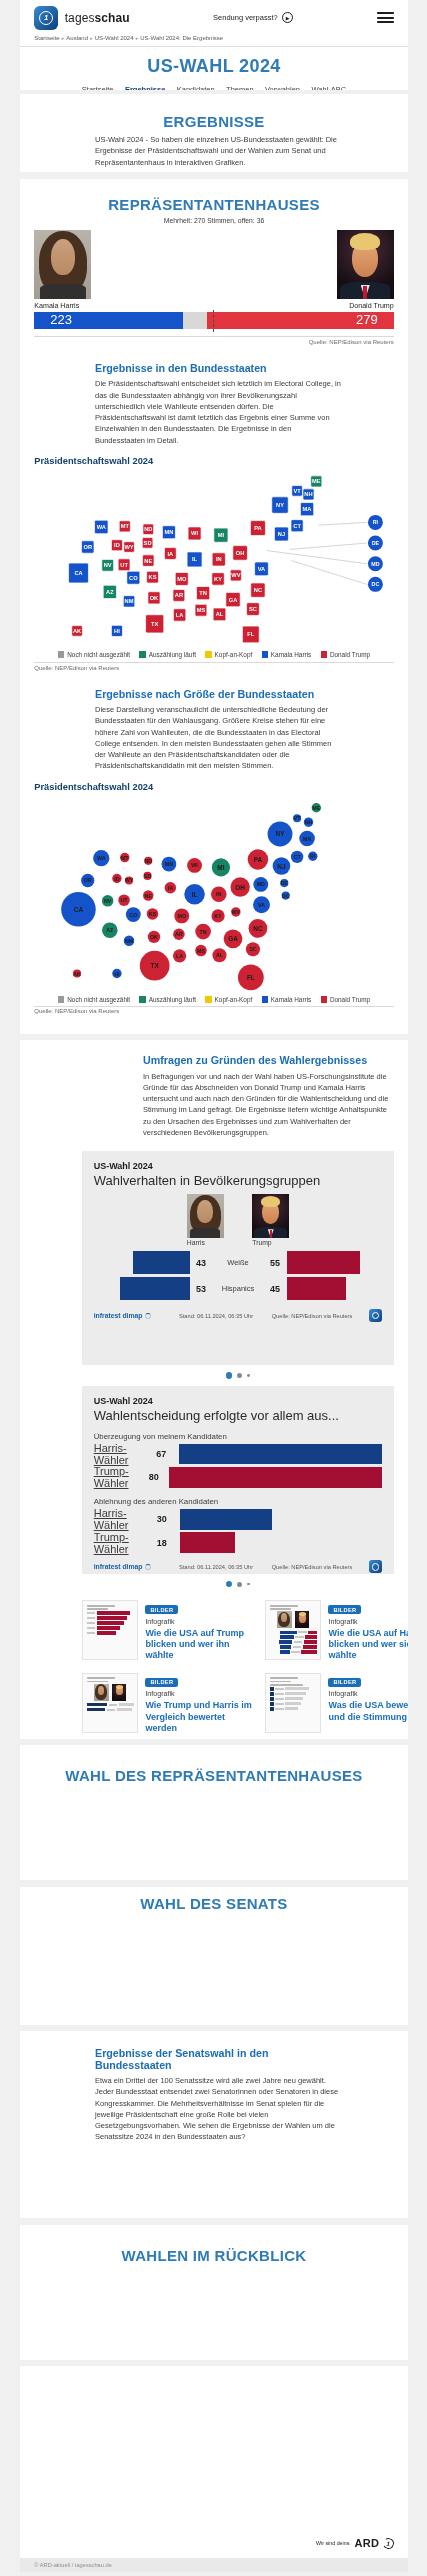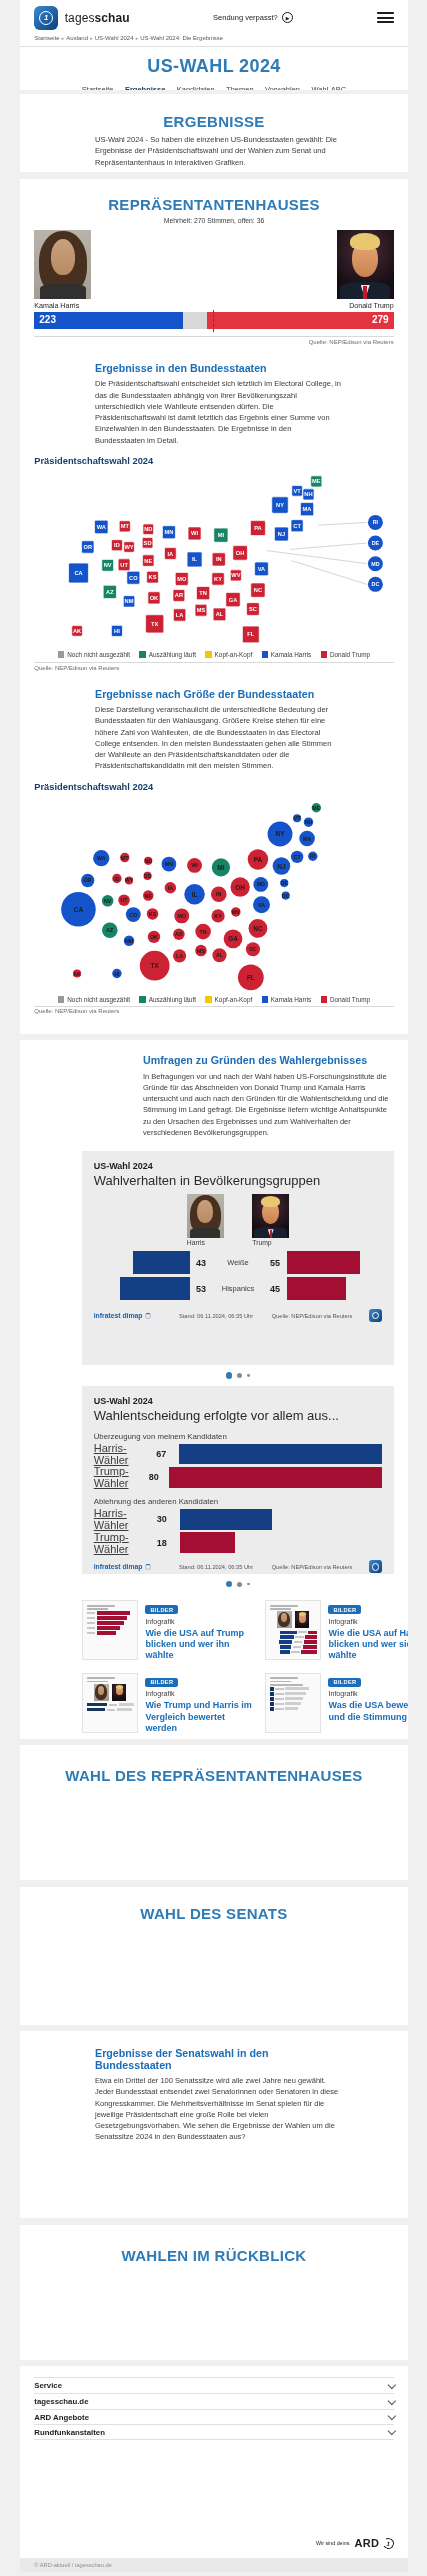--- a/index.html
+++ b/index.html
@@ -48,21 +48,21 @@
   .photo-harris .torso { position:absolute; left:10%; bottom:0; width:80%; height:22%; background:#32302e; border-radius:30% 30% 0 0; }
   .photo-trump .bg { background:radial-gradient(circle at 50% 28%,#4a2c38,#150d12 70%); }
   .photo-trump .hair { position:absolute; left:24%; top:5%; width:52%; height:24%; background:#e9c670; border-radius:50% 50% 40% 40%; }
   .photo-trump .face { position:absolute; left:27%; top:16%; width:46%; height:52%; background:linear-gradient(#e8a878,#c9824f); border-radius:48%; }
   .photo-trump .torso { position:absolute; left:6%; bottom:0; width:88%; height:24%; background:#17202c; border-radius:35% 35% 0 0; }
   .photo-trump .shirt { position:absolute; left:42%; bottom:0; width:16%; height:20%; background:#e8e8e8; clip-path:polygon(0 0,100% 0,50% 100%); }
   .photo-trump .tie { position:absolute; left:47%; bottom:0; width:7%; height:19%; background:#c0182c; }
   .cand-names { display:flex; justify-content:space-between; margin:2.9px 14.3px 0 14.3px; font-size:7.1px; color:#1d1d1b; }
   .ebar { display:flex; height:16.4px; margin:2.9px 14.3px 0 14.3px; position:relative; }
   .ebar .seg { height:100%; }
-  .ebar .num { color:#fff; font-size:10px; font-weight:bold; line-height:16.4px; padding:0 5px; }
+  .ebar .num { color:#fff; font-size:13px; font-weight:normal; line-height:16.4px; padding:0 16px; }
   .ebar .seg.harris { display:flex; justify-content:flex-start; }
   .ebar .seg.trump { display:flex; justify-content:flex-end; }
   .ebar .marker { position:absolute; top:-2.9px; height:22px; border-left:1.4px dashed #4a4a4a; }
 
   .legend-row { display:flex; justify-content:center; gap:9.3px; margin-top:4.3px; font-size:6.4px; color:#3c3c3c; }
   .legend-row .li { display:flex; align-items:center; gap:2.9px; }
   .legend-row .sw { width:6.4px; height:6.4px; }
   .mapsvg { display:block; margin:2.9px auto 0 auto; }
 
   
@@ -110,21 +110,21 @@
   .thumb .row .gb { height:3.2px; background:#cfcfcf; }
   .thumb .mini-ph { display:flex; gap:3.6px; justify-content:center; margin:1.4px 0 2.1px 0; }
   .thumb .mini-ph .photo { position:relative; width:14.3px; height:17px; }
   .tmeta { padding-top:1.4px; }
   .badge { display:inline-block; background:#1a6db8; color:#fff; font-size:5.7px; font-weight:bold; padding:1.4px 5px; border-radius:2.1px; letter-spacing:0.3px; }
   .tkicker { font-size:7.1px; color:#3c3c3c; margin-top:3.6px; }
   .ttitle { font-size:9px; font-weight:bold; color:#1a6db8; line-height:1.25; margin-top:2.1px; width:107px; }
 
   
   #card-house { height:135px; padding-top:21.4px; }
-  #card-senate { height:138px; padding-top:18px; }
+  #card-senate { height:138px; padding-top:8px; }
   #card-senres { height:187px; padding-top:15.7px; }
   #card-retro { height:135px; padding-top:22px; }
 
   
   #card-footer { height:192px; margin-bottom:0; padding-top:11.4px; }
   .acc-row { display:flex; align-items:center; height:15.7px; margin:0 14.3px; border-top:0.7px solid #e0e0e0; font-size:7.8px; font-weight:bold; color:#1d1d1b; cursor:pointer; }
   .acc-row:last-of-type { border-bottom:0.7px solid #e0e0e0; }
   .chev { margin-left:auto; width:5.7px; height:5.7px; border-right:1.1px solid #555; border-bottom:1.1px solid #555; transform:rotate(45deg) translateY(-1.4px); }
   .flinks { margin:8.6px 14.3px 0 14.3px; }
   .flink { font-size:7.5px; color:#1d1d1b; height:15.7px; display:flex; align-items:center; cursor:pointer; }
@@ -945,38 +945,20 @@
   <div class="card" id="card-senres">
     <div class="sub-head">Ergebnisse der Senatswahl in den Bundesstaaten</div>
     <p class="para">Etwa ein Drittel der 100 Senatssitze wird alle zwei Jahre neu gewählt. Jeder Bundesstaat entsendet zwei Senatorinnen oder Senatoren in diese Kongresskammer. Die Mehrheitsverhältnisse im Senat spielen für die jeweilige Präsidentschaft eine große Rolle bei vielen Gesetzgebungsvorhaben. Wie sehen die Ergebnisse der Wahlen um die Senatssitze 2024 in den Bundesstaaten aus?</p>
   </div>
 
   <div class="card" id="card-retro">
     <div class="big-title">WAHLEN IM RÜCKBLICK</div>
   </div>
 
   <div class="card" id="card-footer">
-    <div id="accRows">
-        <div class="acc-row">
-          <span>Service</span>
-          <span class="chev"></span>
-        </div>
-        <div class="acc-row">
-          <span>tagesschau.de</span>
-          <span class="chev"></span>
-        </div>
-        <div class="acc-row">
-          <span>ARD Angebote</span>
-          <span class="chev"></span>
-        </div>
-        <div class="acc-row">
-          <span>Rundfunkanstalten</span>
-          <span class="chev"></span>
-        </div>
-      </div>
     <div class="ard">
       <span class="claim">Wir sind deins.</span>
       <span class="brand">ARD</span>
       <span class="one">1</span>
     </div>
   </div>
   <div id="copybar">© ARD-aktuell / tagesschau.de</div>
 
 </div>
 

